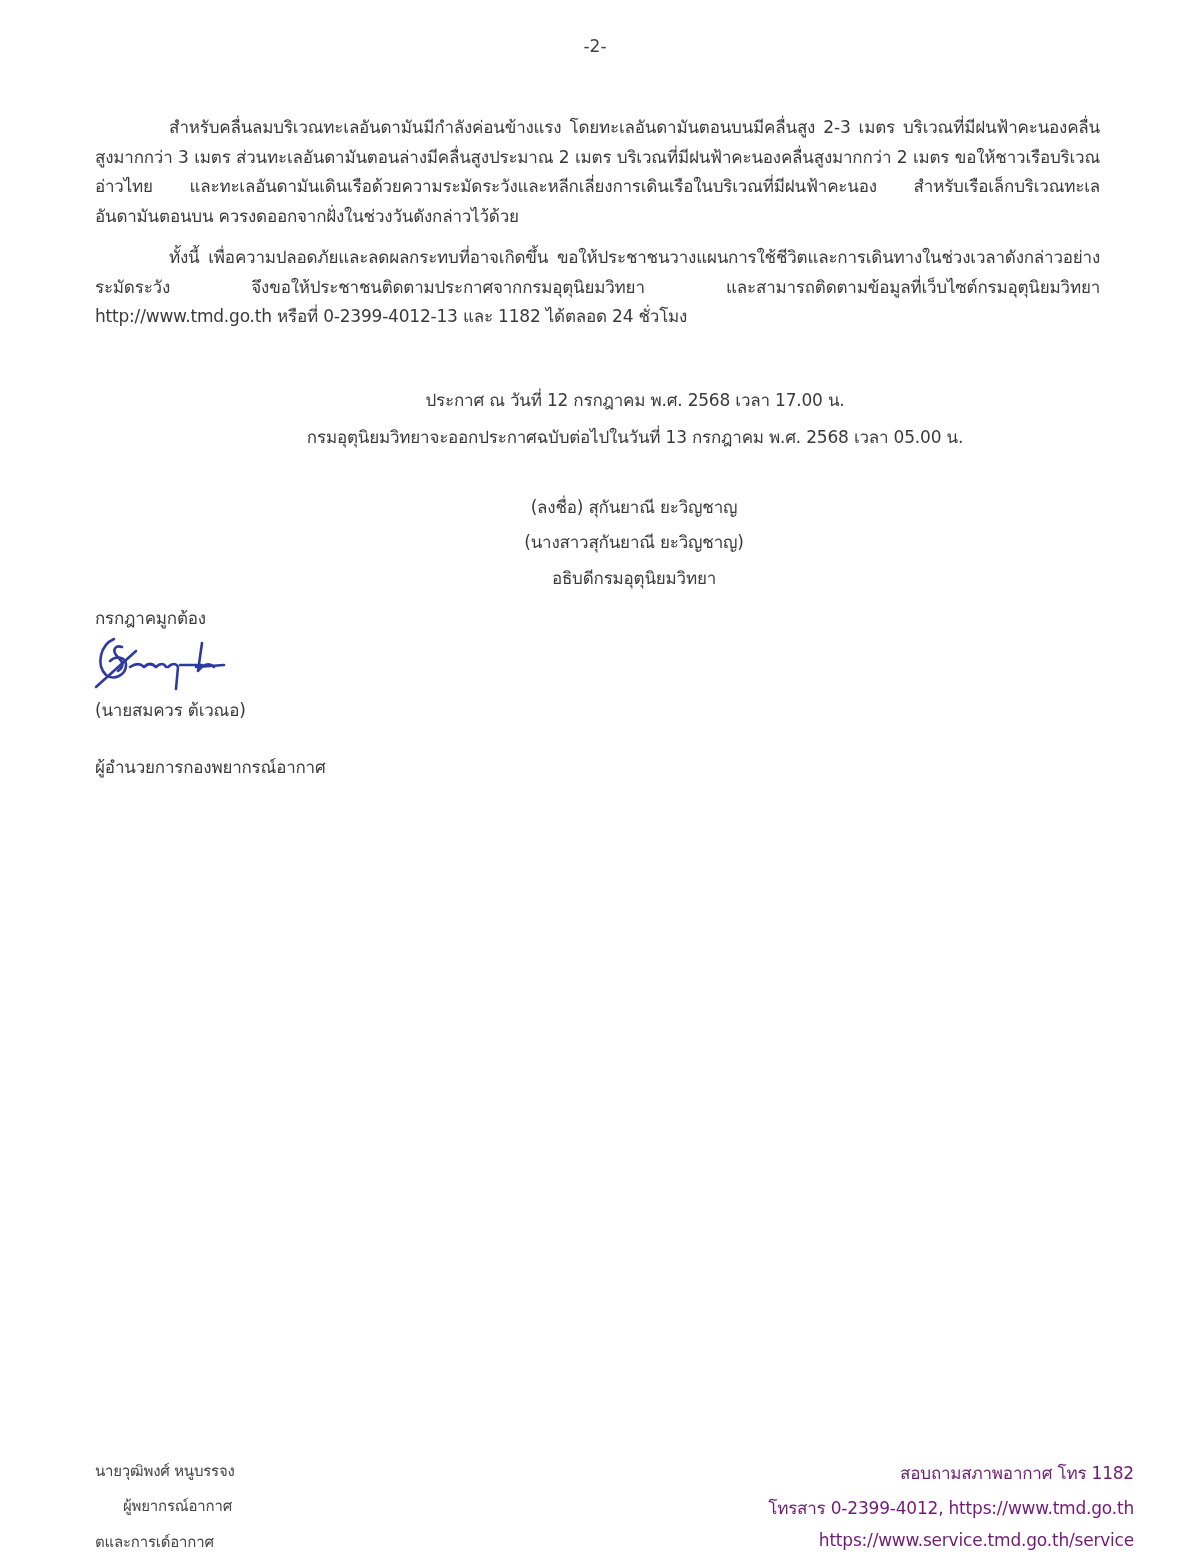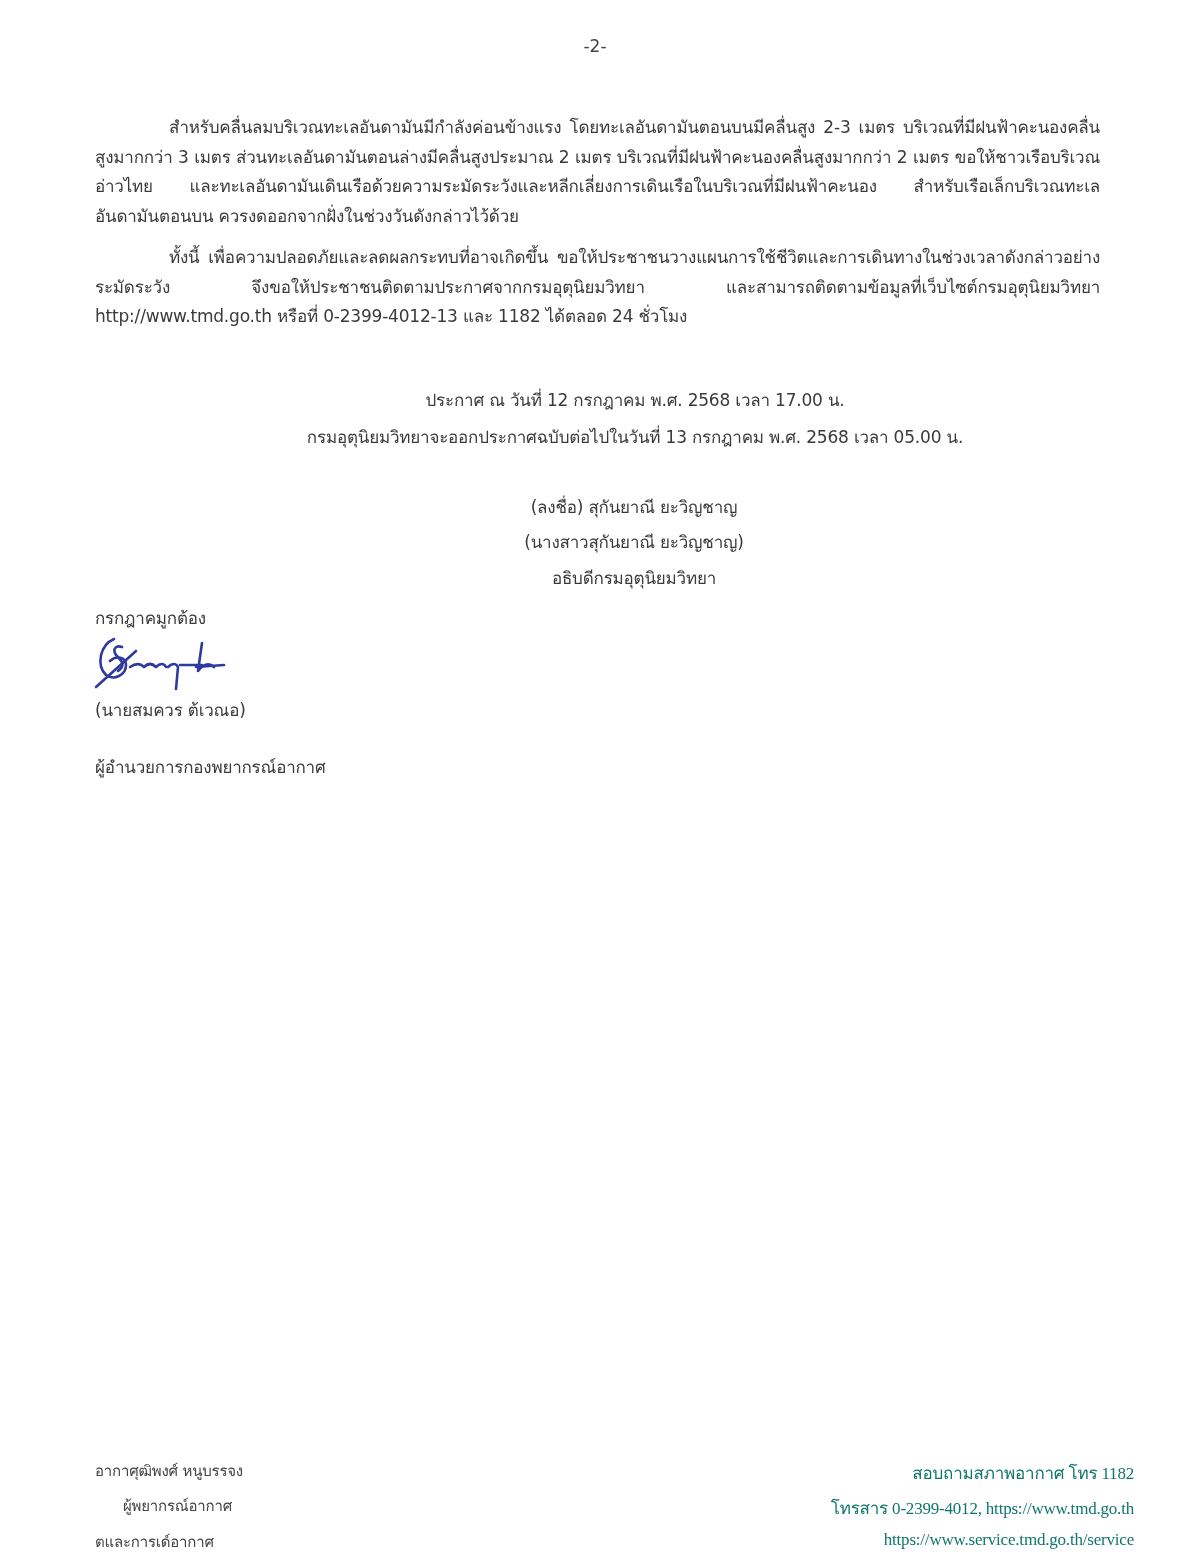--- a/index.html
+++ b/index.html
@@ -75,23 +75,22 @@
     }
     #footer-name { top: 1459px; }
     #footer-pos { top: 1494px; margin-left: 28px; }
     #footer-dept { top: 1530px; }
 
     .footer-right {
       position: absolute;
       right: 66px;
       text-align: right;
       font-size: 17px;
-      color: #0f766e;
+      color: #701a75;
       letter-spacing: -0.2px;
-      font-family: Liberation Serif, serif;
     }
     #footer-inquiry { top: 1459px; }
     #footer-fax { top: 1494px; }
     #footer-service { top: 1530px; }
   </style>
 </head>
 <body>
 
 <div>
 
@@ -119,21 +118,21 @@
       <path d="M76 34 C80 30, 84 30, 86 34 L84 56"></path>
       <path d="M88 32 L110 32"></path>
       <path d="M110 10 L106 38 C112 30, 118 30, 122 34"></path>
       <path d="M104 34 L132 32"></path>
     </g>
   </svg>
 
   <div id="copy-name" class="left-block">(นายสมควร ต้เวณอ)</div>
   <div id="copy-title" class="left-block">ผู้อำนวยการกองพยากรณ์อากาศ</div>
 
-  <div id="footer-name" class="footer-left">อากาศุฒิพงศ์ หนูบรรจง</div>
+  <div id="footer-name" class="footer-left">นายวุฒิพงศ์ หนูบรรจง</div>
   <div id="footer-pos" class="footer-left">ผู้พยากรณ์อากาศ</div>
   <div id="footer-dept" class="footer-left">ตและการเด์อากาศ</div>
 
   <div id="footer-inquiry" class="footer-right">สอบถามสภาพอากาศ โทร 1182</div>
   <div id="footer-fax" class="footer-right">โทรสาร 0-2399-4012, https://www.tmd.go.th</div>
   <div id="footer-service" class="footer-right">https://www.service.tmd.go.th/service</div>
 
 </div>
 
 </body></html>

